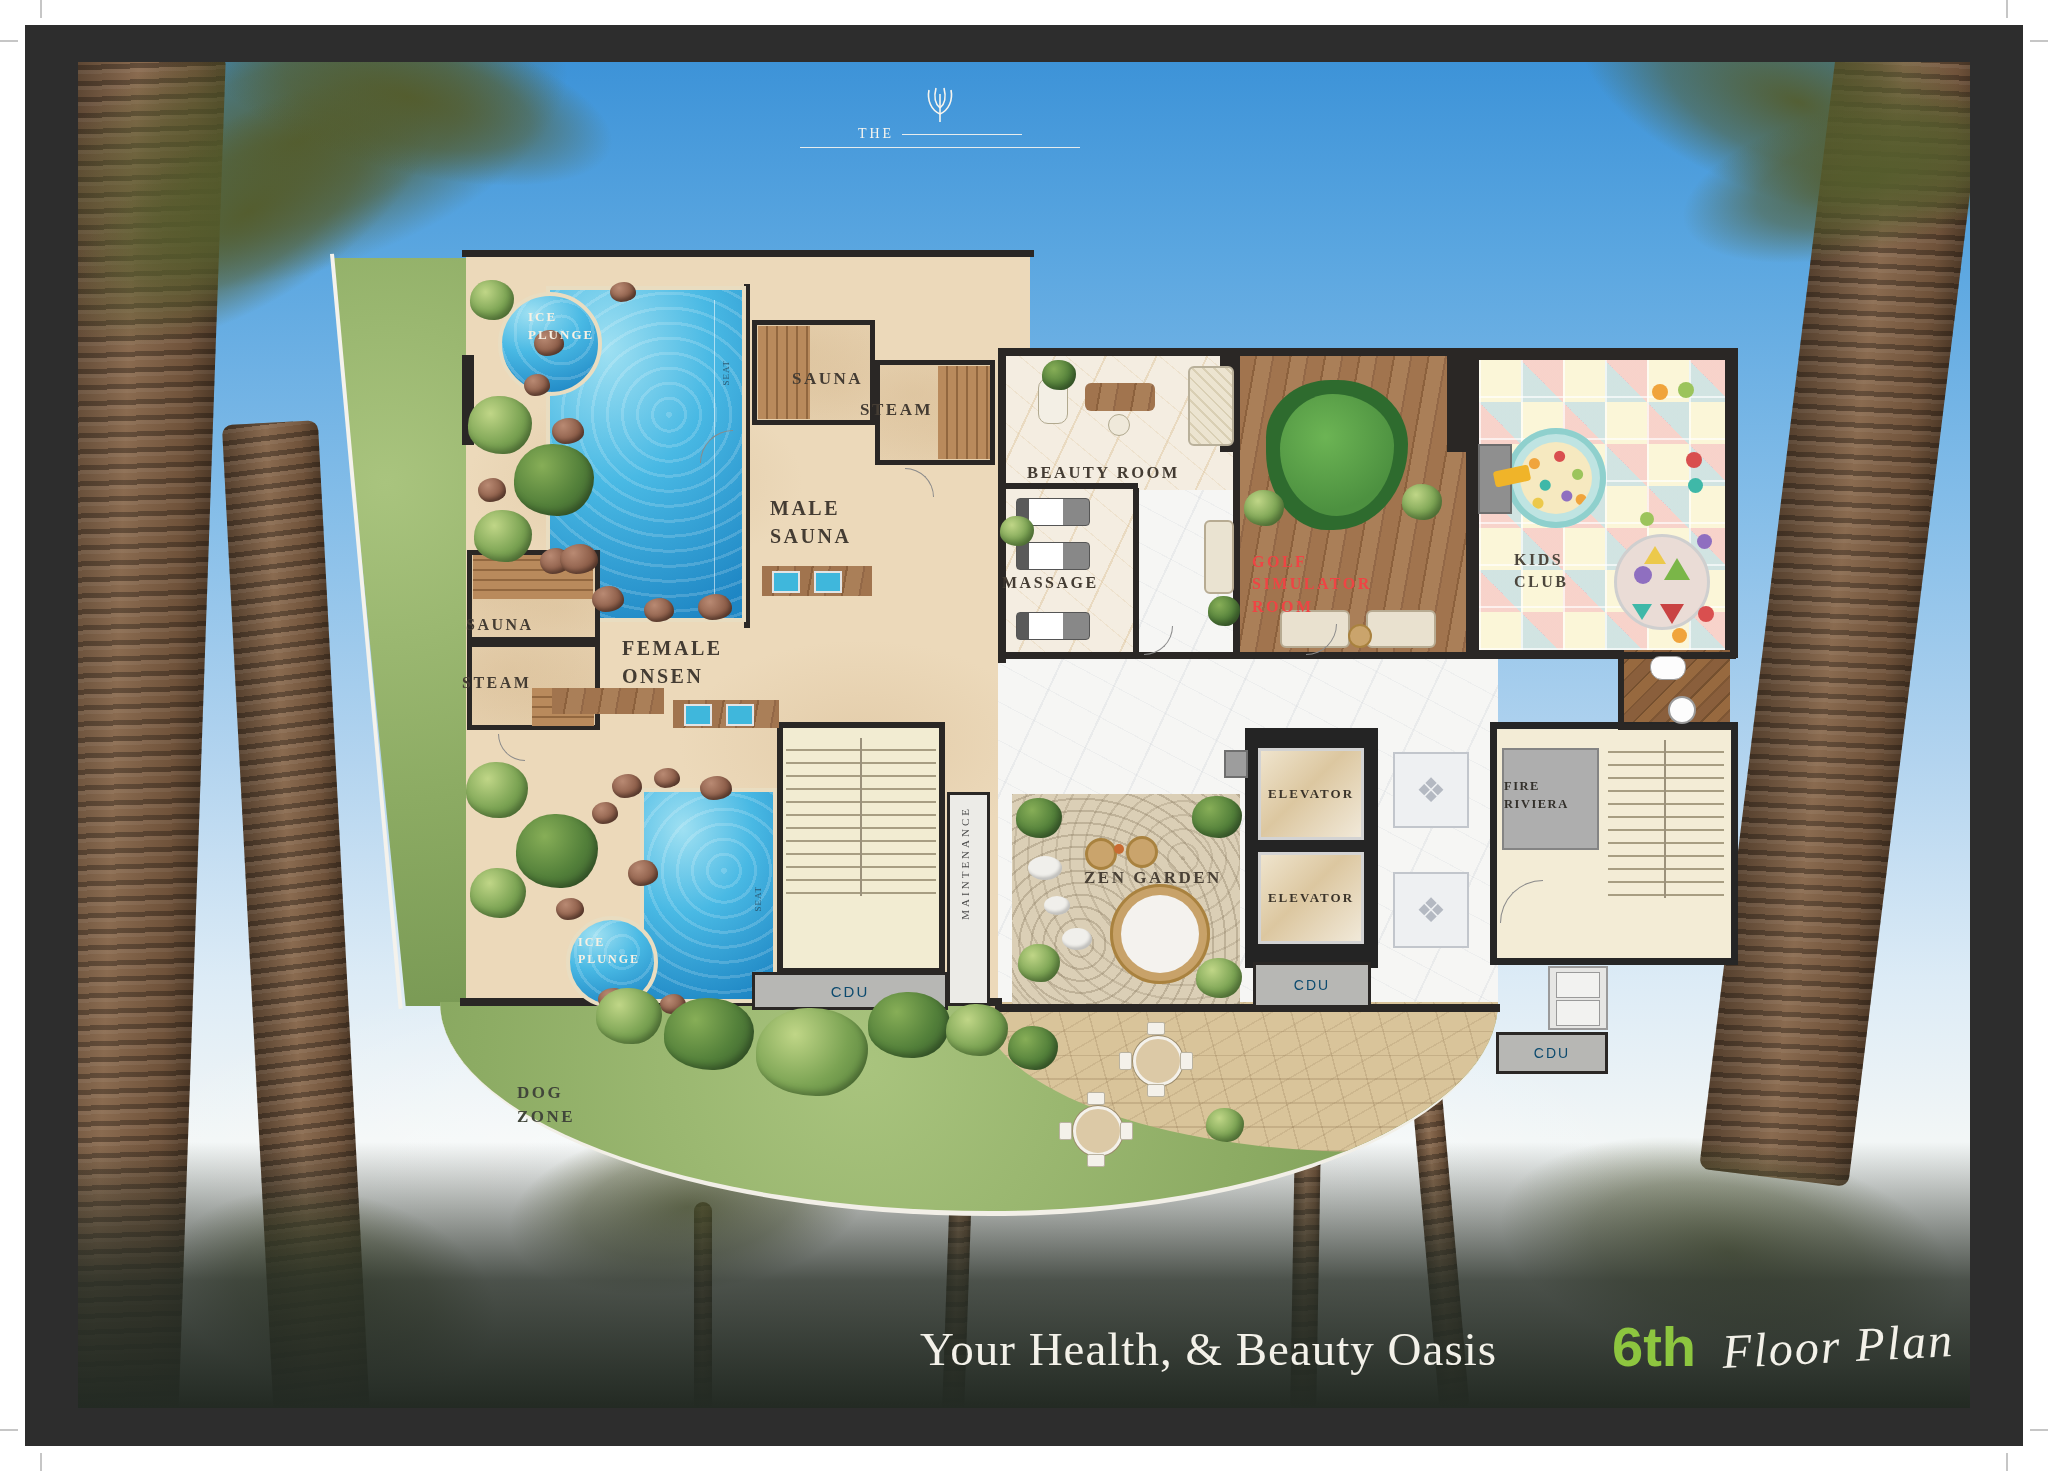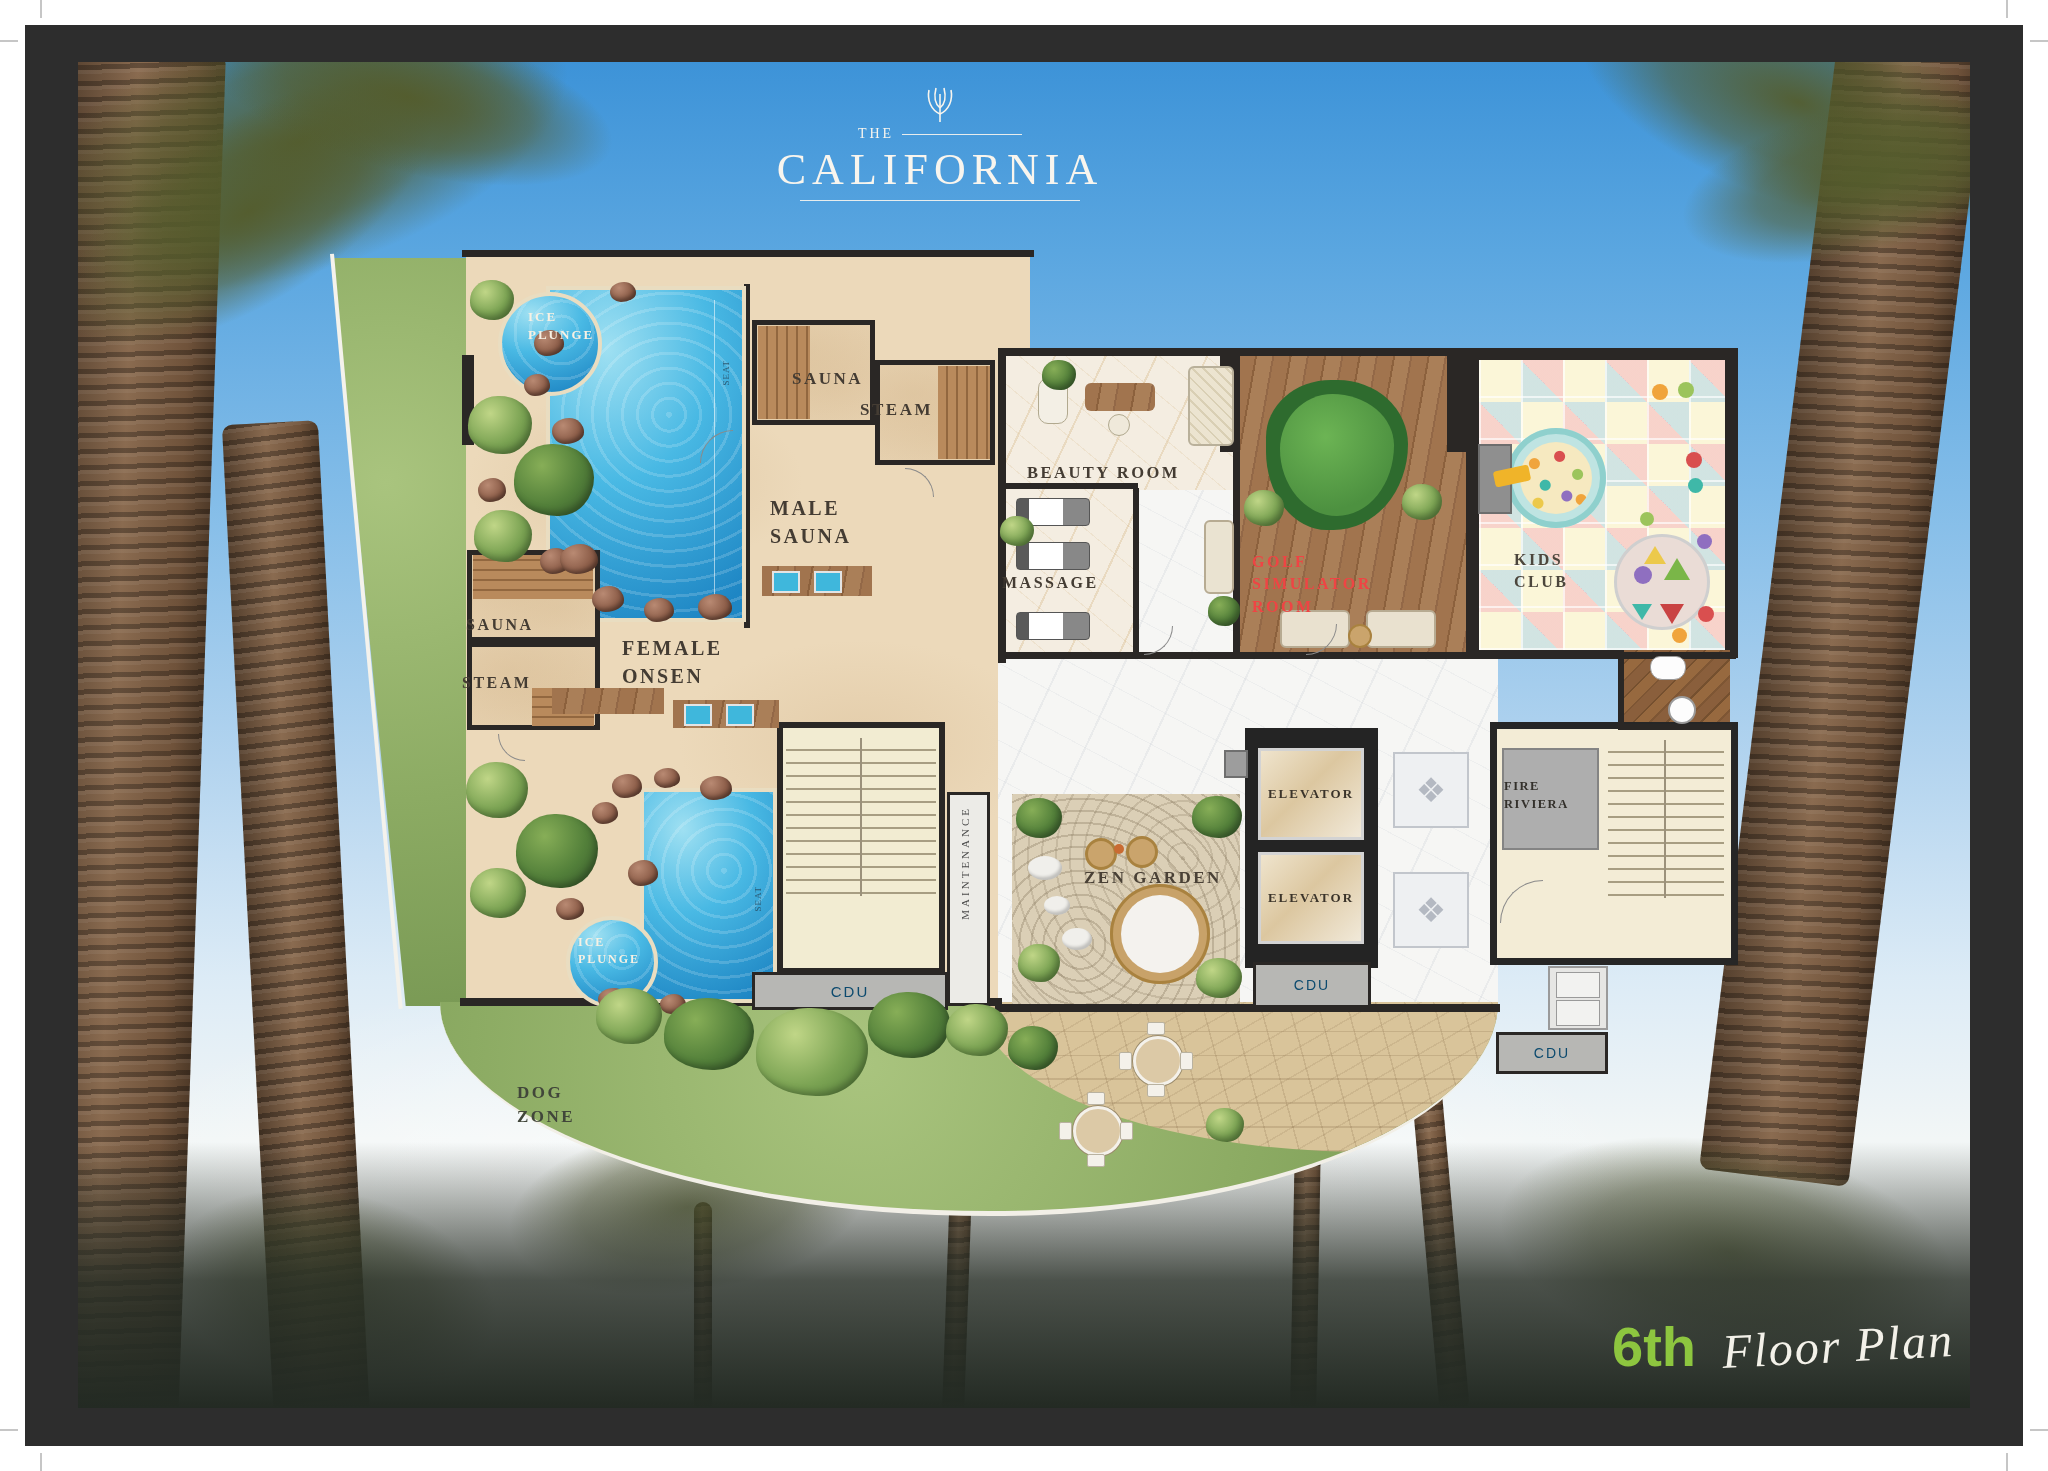--- a/index.html
+++ b/index.html
@@ -358,24 +358,24 @@
             <path d="M23 30 C32 26 36 16 34 6"></path>
           <path d="M23 24 C18 20 17 12 19 4"></path>
             <path d="M23 24 C28 20 29 12 27 4"></path>
         </g>
       </svg>
     </div>
     <div class="the-row">
       <span class="the">THE</span>
       <span class="rule"></span>
     </div>
-    <div class="california">CALIFORNIA</div>
     <div class="underline"></div>
   </div>
 
+  <div class="footer" style="left:920px;top:1322px;font-size:47px;letter-spacing:1px;">Your Health, &amp; Beauty Oasis</div>
   <div class="footer" style="left:1612px;top:1314px;font-size:56px;font-family:'Liberation Sans',sans-serif;font-weight:600;color:#8dc63f;">6th</div>
   <div class="footer" style="left:1722px;top:1318px;font-size:48px;font-style:italic;letter-spacing:2px;transform:rotate(-3deg);">Floor Plan</div>
 
   <i class="crop" style="left:40px;top:0;width:2px;height:18px;"></i>
   <i class="crop" style="left:0;top:40px;width:18px;height:2px;"></i>
   <i class="crop" style="left:2006px;top:0;width:2px;height:18px;"></i>
   <i class="crop" style="left:2030px;top:40px;width:18px;height:2px;"></i>
   <i class="crop" style="left:0;top:1429px;width:18px;height:2px;"></i>
   <i class="crop" style="left:40px;top:1453px;width:2px;height:18px;"></i>
   <i class="crop" style="left:2030px;top:1429px;width:18px;height:2px;"></i>

